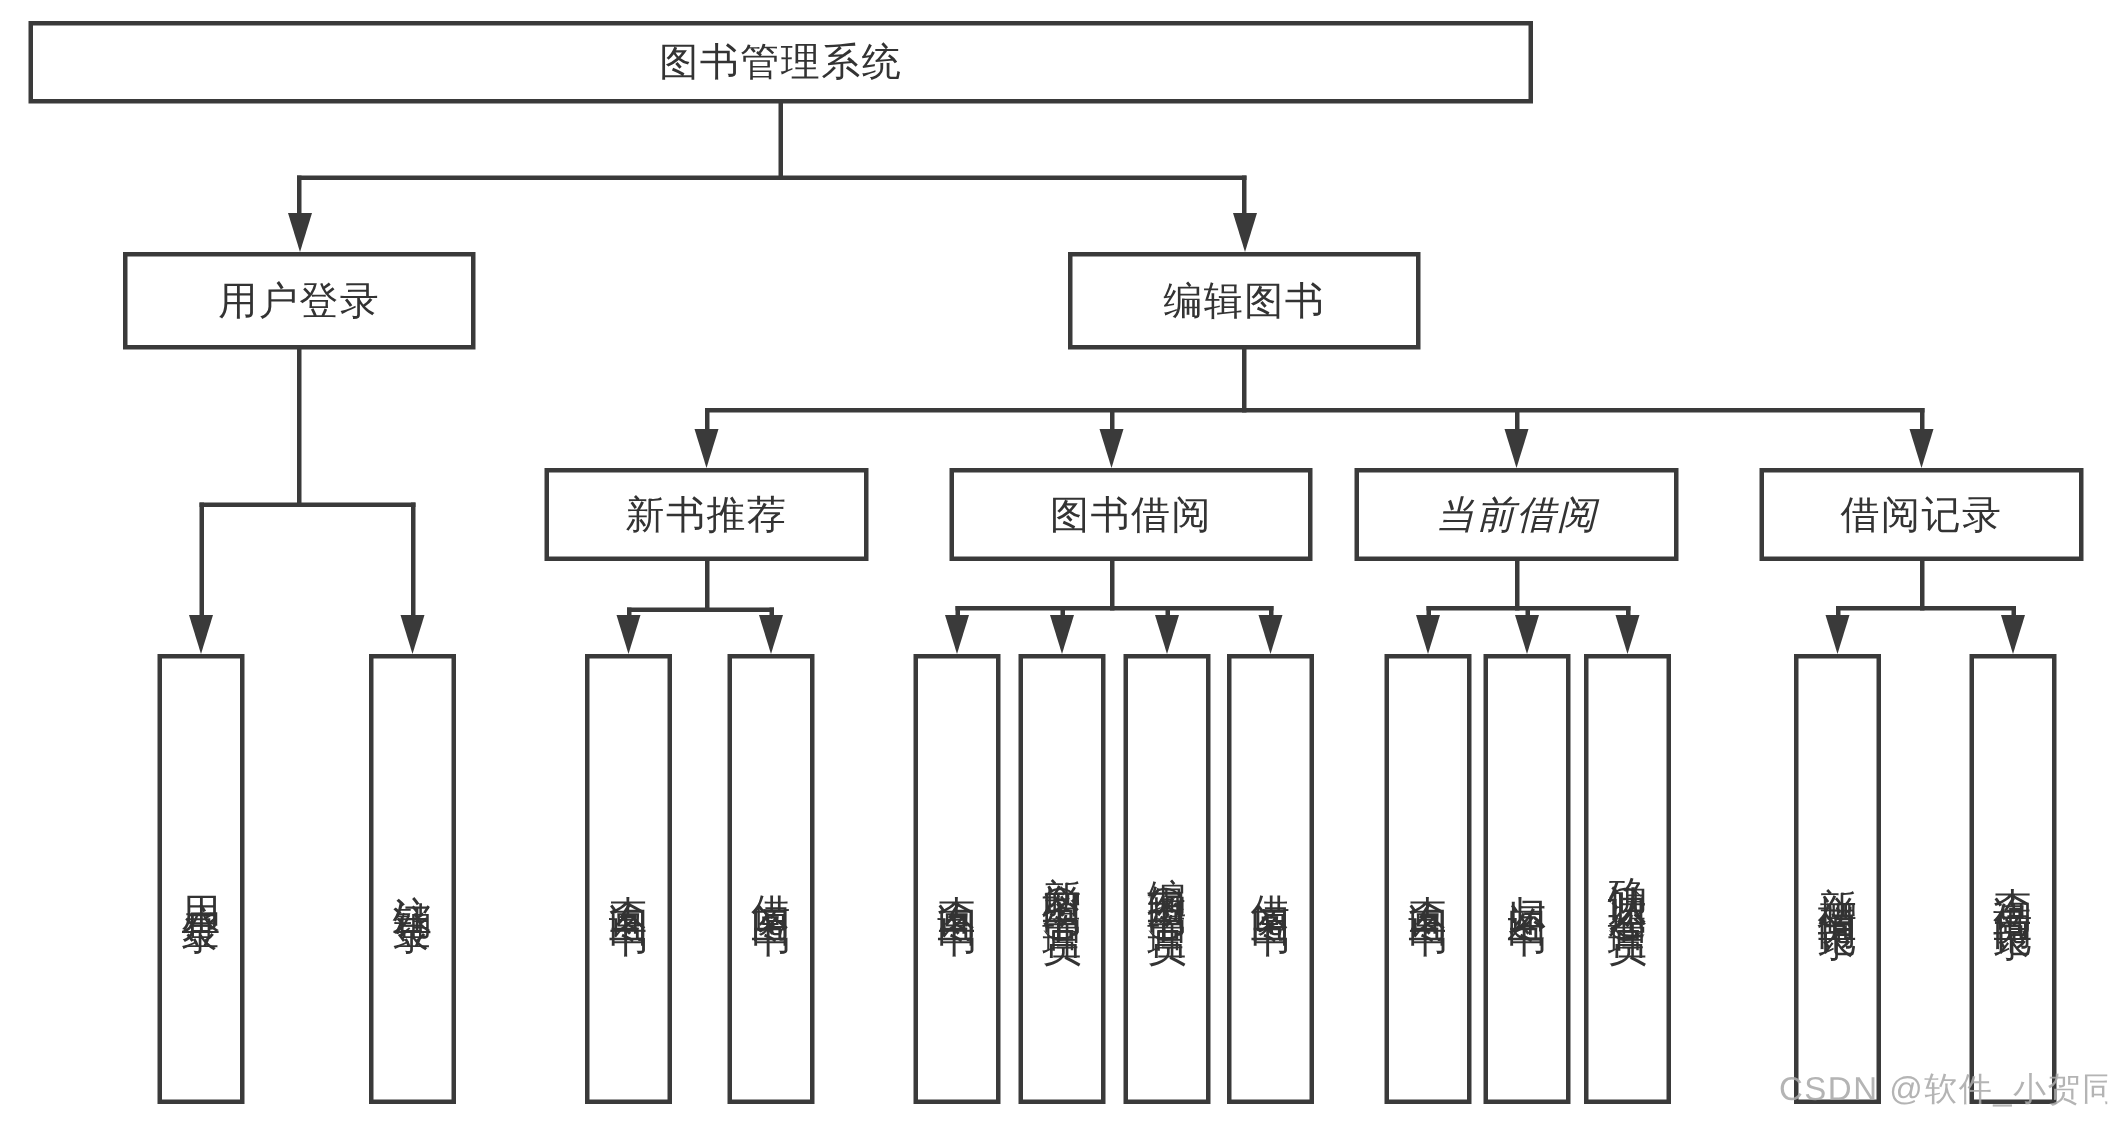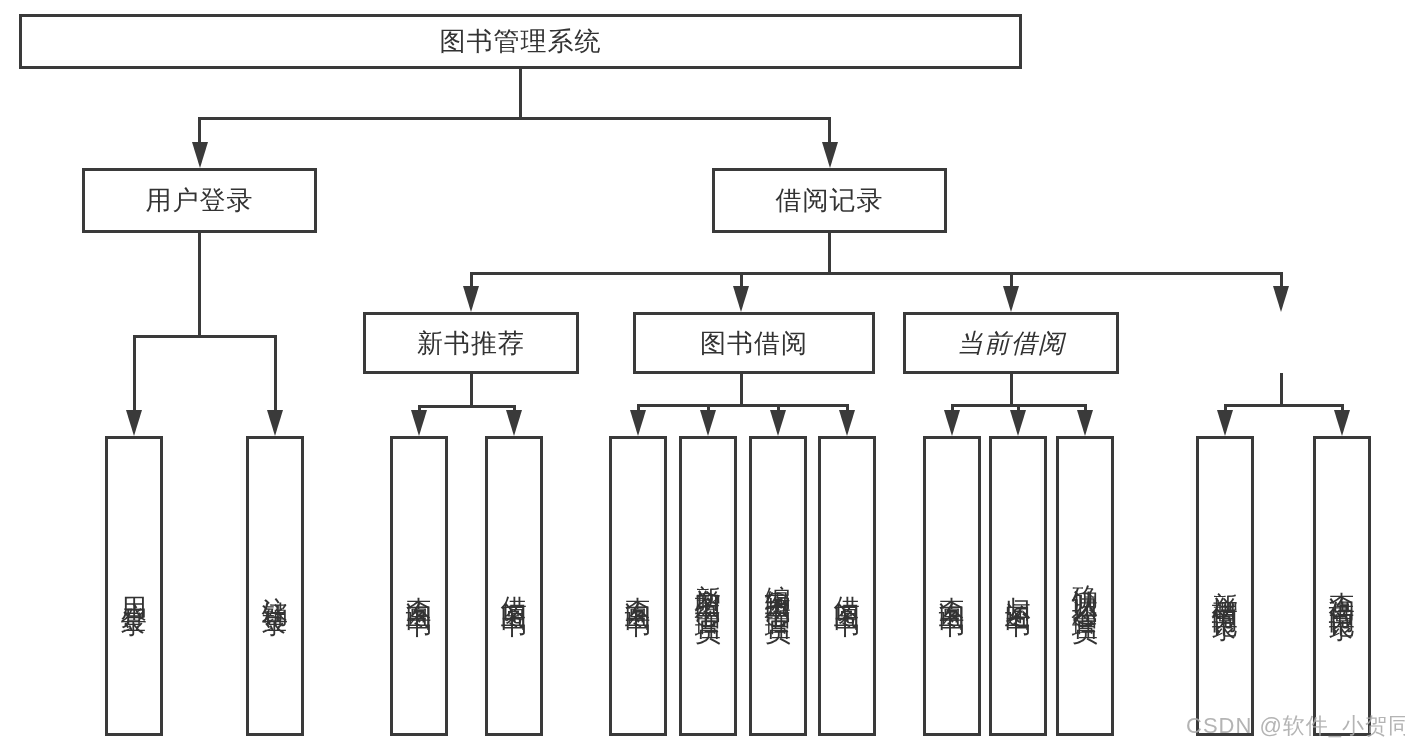--- a/index.html
+++ b/index.html
@@ -44,21 +44,21 @@
   <div class="node h" style="left:19px;top:14px;width:1003px;height:55px;">图书管理系统</div>
 
   <div class="line" style="left:519px;top:68px;width:3px;height:52px;"></div>
   <div class="line" style="left:198px;top:117px;width:633px;height:3px;"></div>
   <div class="line" style="left:198px;top:117px;width:3px;height:30px;"></div>
   <div class="arrow" style="left:191.5px;top:142px;"></div>
   <div class="line" style="left:828px;top:117px;width:3px;height:30px;"></div>
   <div class="arrow" style="left:821.5px;top:142px;"></div>
 
   <div class="node h" style="left:82px;top:168px;width:235px;height:65px;">用户登录</div>
-  <div class="node h" style="left:712px;top:168px;width:235px;height:65px;">借阅记录</div>
+  <div class="node h" style="left:712px;top:168px;width:235px;height:65px;">编辑图书</div>
 
   <div class="line" style="left:198px;top:231px;width:3px;height:107px;"></div>
   <div class="line" style="left:132.5px;top:335px;width:144px;height:3px;"></div>
   <div class="line" style="left:132.5px;top:335px;width:3px;height:80px;"></div>
   <div class="arrow" style="left:126px;top:410px;"></div>
   <div class="line" style="left:273.5px;top:335px;width:3px;height:80px;"></div>
   <div class="arrow" style="left:267px;top:410px;"></div>
 
   <div class="line" style="left:828px;top:231px;width:3px;height:44px;"></div>
   <div class="line" style="left:469.5px;top:272px;width:813px;height:3px;"></div>
@@ -67,20 +67,21 @@
   <div class="line" style="left:739.5px;top:272px;width:3px;height:18px;"></div>
   <div class="arrow" style="left:733px;top:286px;"></div>
   <div class="line" style="left:1009.5px;top:272px;width:3px;height:18px;"></div>
   <div class="arrow" style="left:1003px;top:286px;"></div>
   <div class="line" style="left:1279.5px;top:272px;width:3px;height:18px;"></div>
   <div class="arrow" style="left:1273px;top:286px;"></div>
 
   <div class="node h" style="left:363px;top:312px;width:216px;height:62px;">新书推荐</div>
   <div class="node h" style="left:633px;top:312px;width:242px;height:62px;">图书借阅</div>
   <div class="node h" style="left:903px;top:312px;width:216px;height:62px;font-style:italic;">当前借阅</div>
+  <div class="node h" style="left:1173px;top:312px;width:216px;height:62px;">借阅记录</div>
 
   <div class="line" style="left:469.5px;top:373px;width:3px;height:35px;"></div>
   <div class="line" style="left:417.5px;top:405px;width:98px;height:3px;"></div>
   <div class="line" style="left:417.5px;top:405px;width:3px;height:10px;"></div>
   <div class="arrow" style="left:411px;top:410px;"></div>
   <div class="line" style="left:512.5px;top:405px;width:3px;height:10px;"></div>
   <div class="arrow" style="left:506px;top:410px;"></div>
 
   <div class="line" style="left:739.5px;top:373px;width:3px;height:34px;"></div>
   <div class="line" style="left:636.5px;top:404px;width:212px;height:3px;"></div>

